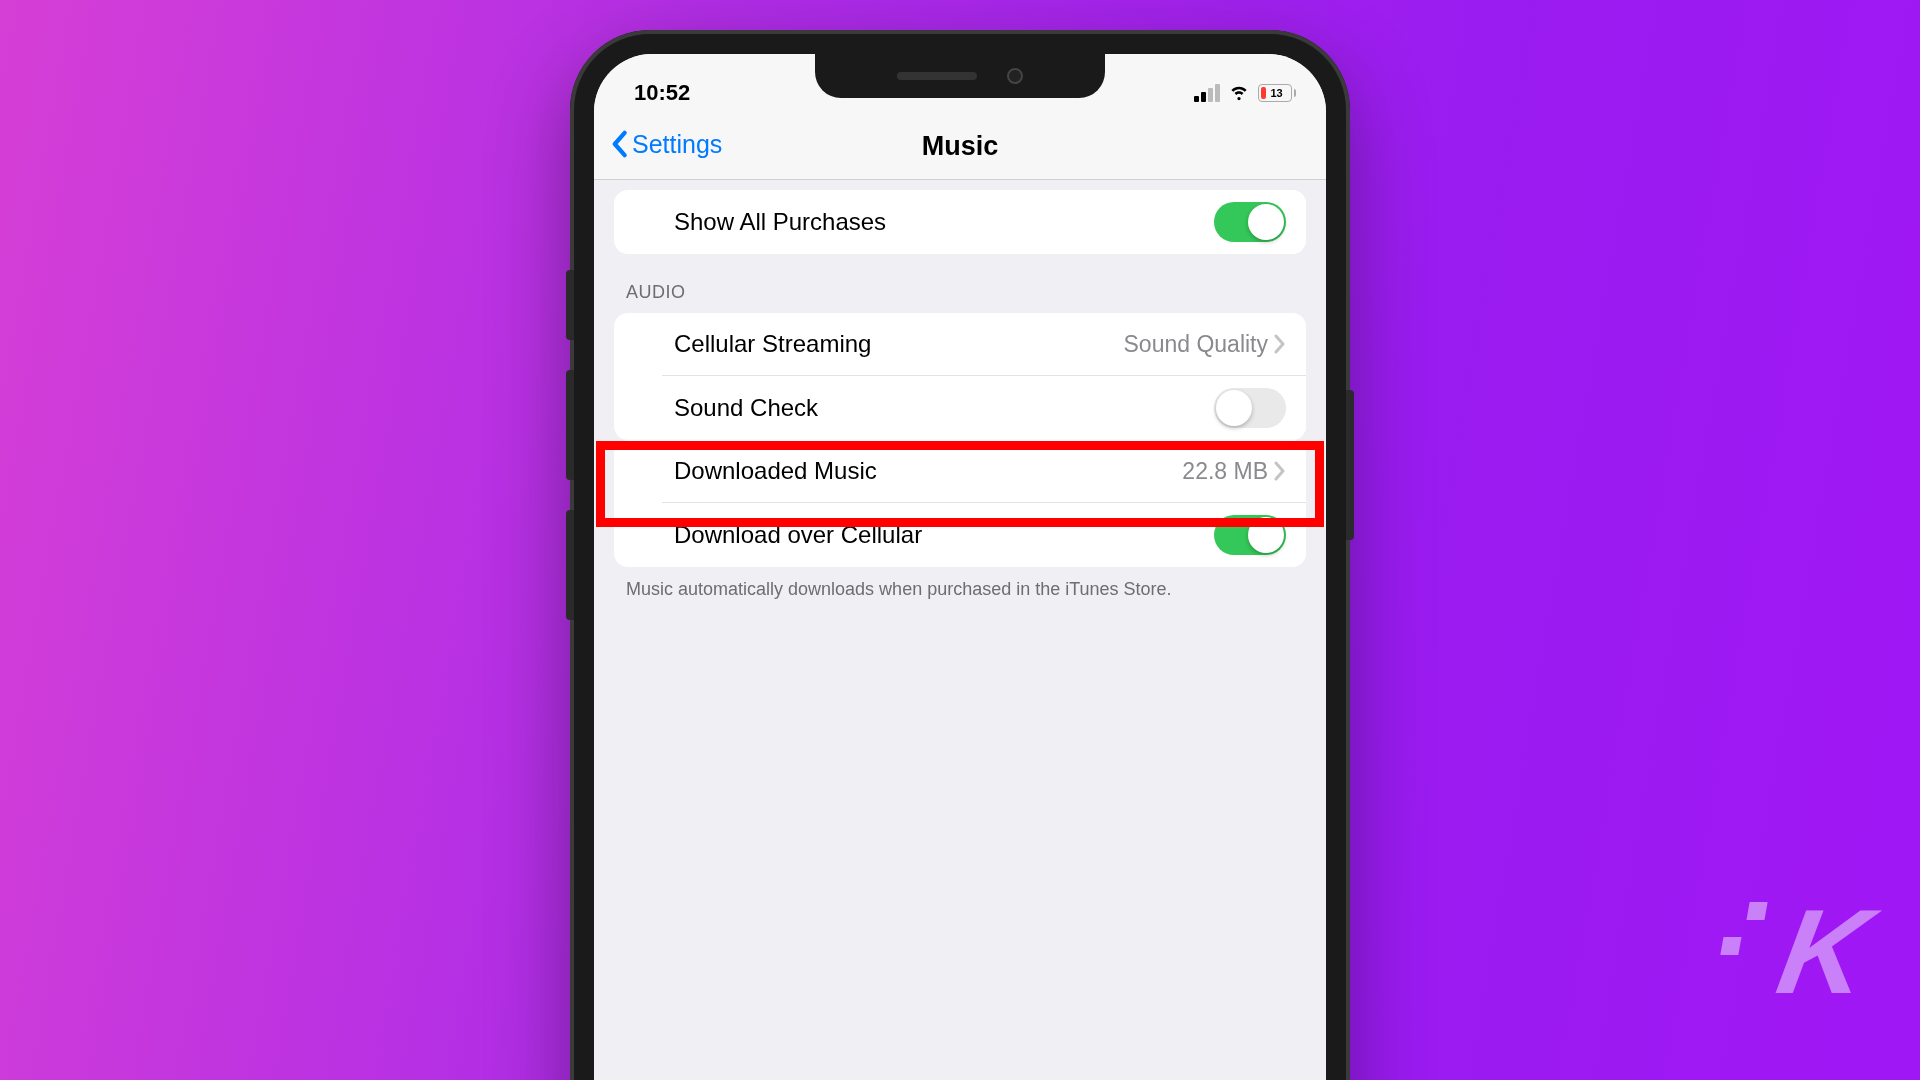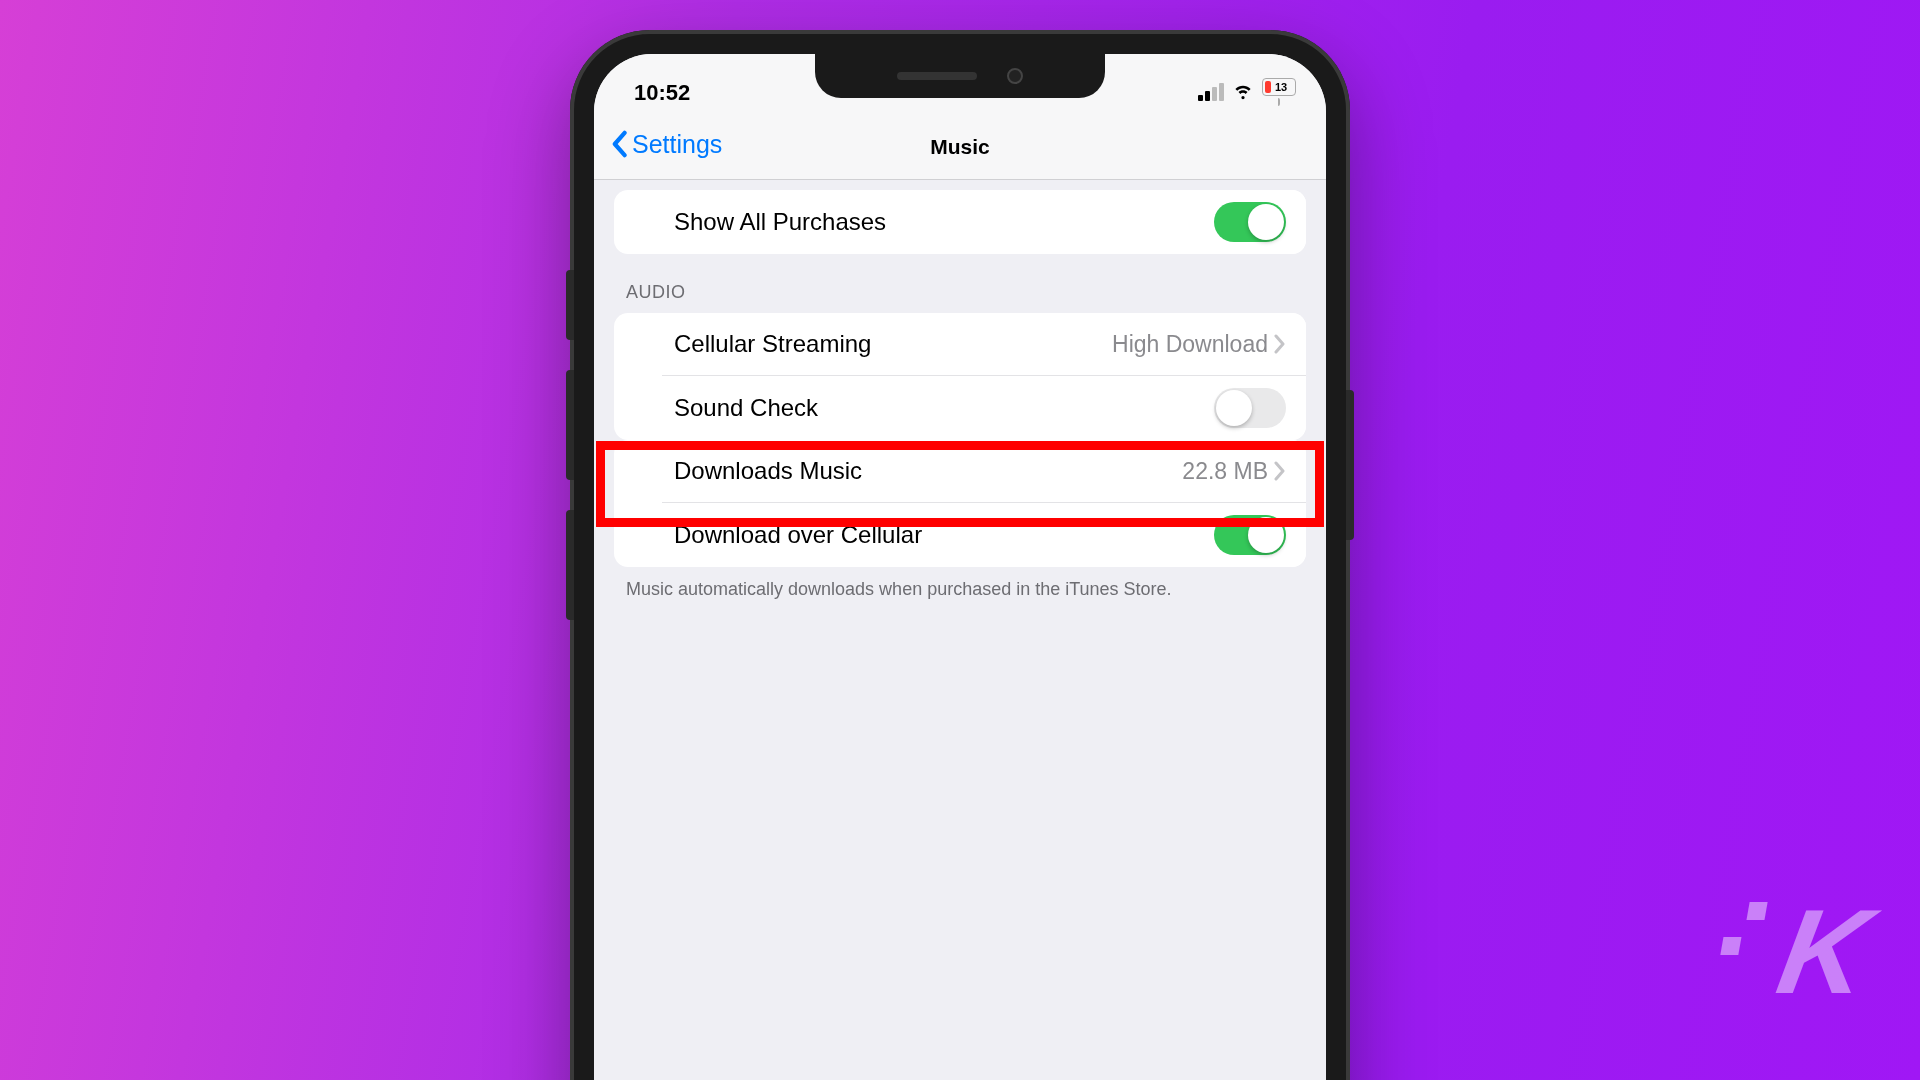--- a/index.html
+++ b/index.html
@@ -101,39 +101,39 @@
   }
   .status-time { font-weight: 600; font-size: 22px; }
   .status-right { display:flex; align-items:center; gap:8px; }
   .signal { display:flex; align-items:flex-end; gap:2px; }
   .signal span { width:5px; background:#000; border-radius:1px;}
   .signal span:nth-child(1){height:6px;}
   .signal span:nth-child(2){height:10px;}
   .signal span:nth-child(3){height:14px; background:#bbb;}
   .signal span:nth-child(4){height:18px; background:#bbb;}
   .wifi-icon svg { width:22px; height:22px; }
-  .battery { display:flex; align-items:center; gap:2px;flex-direction:column;}
+  .battery { display:flex; align-items:center; gap:2px;}
   .battery-body { width:34px; height:18px; border:1.5px solid #aaa; border-radius:4px; position:relative; display:flex; align-items:center; padding:2px;}
   .battery-cap { width:2.5px; height:8px; background:#aaa; border-radius:0 2px 2px 0;}
   .battery-fill { background:#ff3b30; height:100%; border-radius:2px; width:18%; position:absolute; left:2px; top:2px; bottom:2px; height:auto;}
   .battery-text { position:absolute; width:100%; text-align:center; font-size:11px; font-weight:600; color:#000;}
 
   
   .nav-header {
     height: 66px;
     background: #f7f7f8;
     border-bottom: 1px solid #d0d0d3;
     display: flex;
     align-items: center;
     position: relative;
     padding: 0 16px;
   }
   .back-btn { display:flex; align-items:flex-start; color:#007aff; font-size:25px; }
   .back-btn svg { width:18px; height:28px; margin-right:4px; }
-  .nav-title { position:absolute; left:50%; transform:translateX(-50%); font-weight:600; font-size:21px; color:#000;}
+  .nav-title { position:absolute; left:50%; transform:translateX(-50%); font-weight:600; font-size:27px; color:#000;}
 
   
   .content { padding-top: 10px; }
   .section-header {
     color:#6d6d72;
     font-size:18px;
     letter-spacing:0.5px;
     padding: 28px 32px 10px 32px;
     text-transform: uppercase;
   }
@@ -267,21 +267,21 @@
           </div>
         </div>
       </div>
 
       <div class="section-header">AUDIO</div>
       <div class="group audio-group" style="position:relative;">
         <div class="group-inner">
           <div class="row">
             <span class="label">Cellular Streaming</span>
             <span class="value">
-              <span>High Download</span>
+              <span>Sound Quality</span>
               <span class="chevron">
                   <svg viewBox="0 0 12 20" fill="none" stroke="#c4c4c7" stroke-width="3" stroke-linecap="round" stroke-linejoin="round">
                     <polyline points="2,2 9,10 2,18"></polyline>
                   </svg>
                 </span>
             </span>
           </div>
           <div class="row highlighted-row">
             <span class="label">Sound Check</span>
             <div class="toggle off">
@@ -289,21 +289,21 @@
               </div>
           </div>
         </div>
 
         <div class="highlight-box" style="left:-18px; right:-18px; top:128px; height:86px;"></div>
       </div>
 
       <div class="group">
         <div class="group-inner">
           <div class="row">
-            <span class="label">Downloads Music</span>
+            <span class="label">Downloaded Music</span>
             <span class="value">
               <span>22.8 MB</span>
               <span class="chevron">
                   <svg viewBox="0 0 12 20" fill="none" stroke="#c4c4c7" stroke-width="3" stroke-linecap="round" stroke-linejoin="round">
                     <polyline points="2,2 9,10 2,18"></polyline>
                   </svg>
                 </span>
             </span>
           </div>
           <div class="row">

